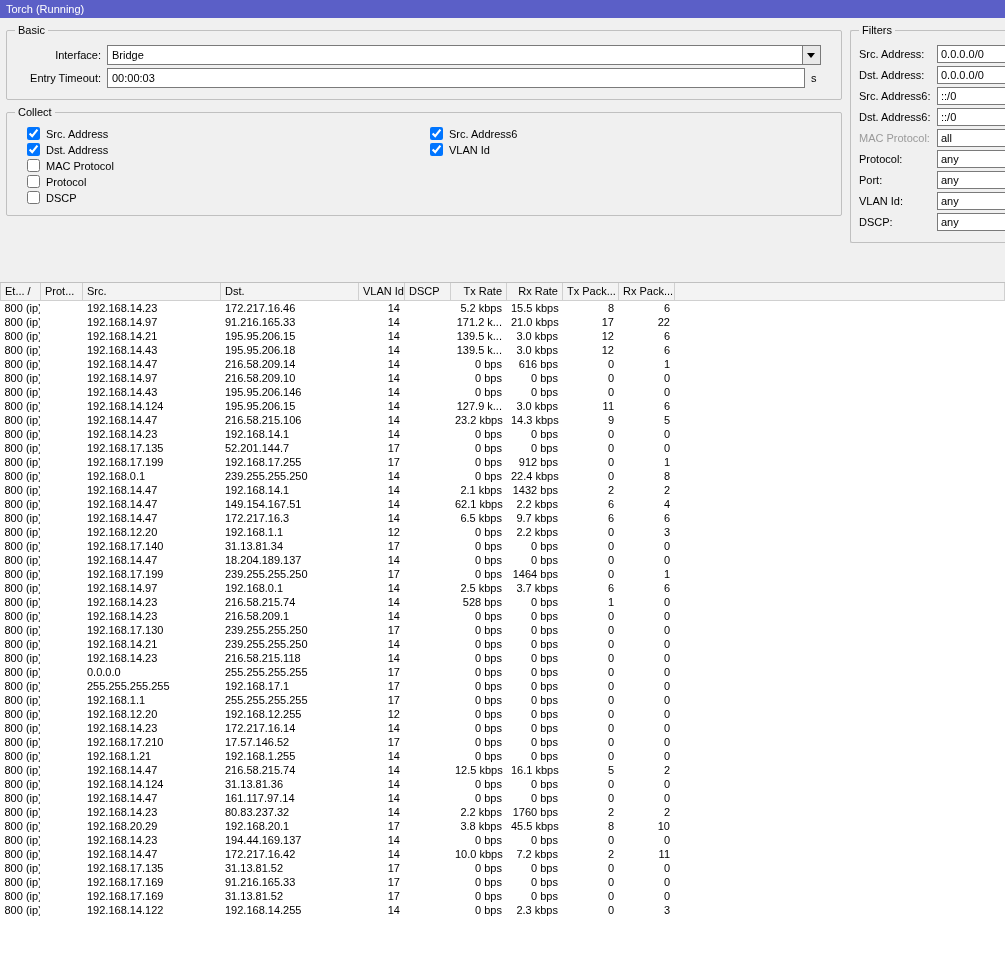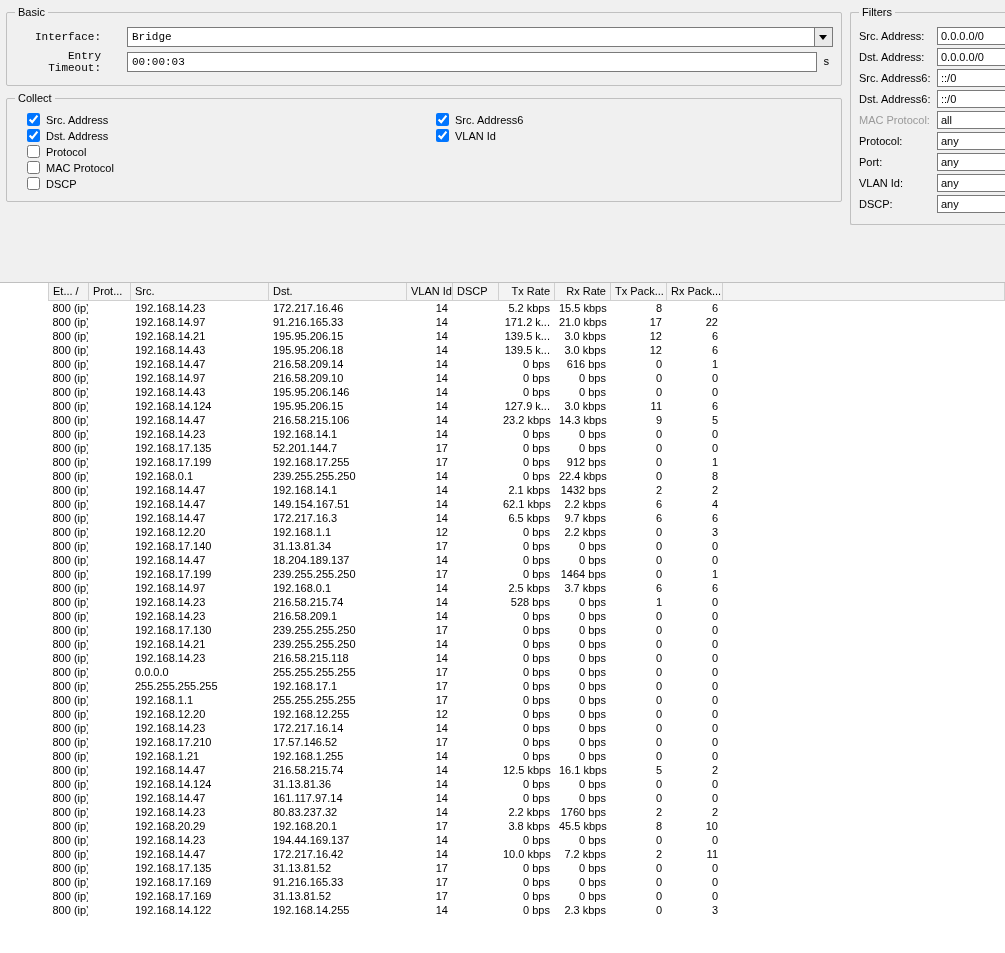--- a/index.html
+++ b/index.html
@@ -3,61 +3,62 @@
 <meta charset="utf-8">
 <style>
   * { box-sizing: border-box; }
   html, body { margin:0; padding:0; font-family: Tahoma, Arial, sans-serif; font-size:11px; color:#000; background:#f0f0f0; }
   .window { width:1005px; height:953px; background:#f0f0f0; position:relative; overflow:hidden; }
   .titlebar { background:#5b5fc7; color:#fff; height:18px; padding:1px 6px; font-size:11px; line-height:16px; }
   .top { display:flex; padding:4px 4px 0 4px; }
   .left-top { flex:0 0 840px; }
   .right-top { flex:1; padding-left:4px; }
 
-  fieldset { border:1px solid #c0c0c0; border-radius:2px; margin:2px 2px 6px 2px; padding:6px 8px 8px 8px; background:#f0f0f0; }
+  fieldset { border:1px solid #c0c0c0; border-radius:2px; margin:2px 2px 6px 2px; padding:6px 20px 8px 8px; background:#f0f0f0; }
   legend { font-size:11px; padding:0 3px; color:#000; }
 
-  .form-row { display:flex; align-items:center; margin:3px 0;font-family:Liberation Mono, monospace; }
+  .form-row { display:flex; align-items:center; margin:3px 0; }
   .form-row label.lbl { flex:0 0 92px; text-align:right; padding-right:6px; }
-  .form-row input[type=text] { flex:1; height:20px; border:1px solid #7a7a7a; background:#fff; padding:1px 4px; font-family:inherit; font-size:11px;margin-left:20px; }
+  .form-row input[type=text] { flex:1; height:20px; border:1px solid #7a7a7a; background:#fff; padding:1px 4px; font-family:inherit; font-size:11px; }
   .form-row .dropdown-btn { width:18px; height:20px; border:1px solid #7a7a7a; background:#e9e9e9; margin-left:0; border-left:none; position:relative; }
   .form-row .dropdown-btn::after { content:""; position:absolute; top:7px; left:4px; border:4px solid transparent; border-top:5px solid #000; }
   .form-row .unit { margin-left:6px; width:10px; }
 
   .collect-cols { display:flex; }
   .collect-col { flex:1; }
   .chk-row { display:flex; align-items:center; margin:3px 12px; }
   .chk-row input[type=checkbox] { margin:0 6px 0 0; width:13px; height:13px; }
 
   .filter-row { display:flex; align-items:center; margin:3px 0; }
   .filter-row label { flex:0 0 78px; text-align:left; padding-right:6px; white-space:nowrap; }
   .filter-row input[type=text] { flex:1; height:18px; border:1px solid #7a7a7a; background:#fff; padding:1px 3px; font-size:11px; }
   .filter-row.disabled label { color:#9a9a9a; }
 
-  .table-container { position:absolute; top:282px; left:0; right:0; bottom:0; overflow:auto; background:#fff; border-top:1px solid #c0c0c0;padding-left:48px; }
+  .table-container { position:absolute; top:282px; left:0; right:0; bottom:0; overflow:auto; background:#fff; border-top:1px solid #c0c0c0; }
   table { border-collapse:collapse; width:100%; table-layout:fixed; font-size:11px; }
   thead th { background:#f3f3f3; border:1px solid #d0d0d0; border-top:none; text-align:left; font-weight:normal; padding:2px 4px; height:17px; white-space:nowrap; overflow:hidden; }
   tbody td { padding:0 4px; height:14px; line-height:14px; white-space:nowrap; overflow:hidden; border-right:1px solid transparent; }
   .num { text-align:right; }
   col.c-et   { width:40px; }
   col.c-prot { width:42px; }
   col.c-src  { width:138px; }
   col.c-dst  { width:138px; }
   col.c-vlan { width:46px; }
   col.c-dscp { width:46px; }
   col.c-txr  { width:56px; }
   col.c-rxr  { width:56px; }
   col.c-txp  { width:56px; }
   col.c-rxp  { width:56px; }
   col.c-rest { }
 </style>
 </head>
 <body>
 <div class="window">
 
+<div class="titlebar">Torch (Running)</div>
 
 <div class="top">
   <div class="left-top">
     <fieldset>
       <legend>Basic</legend>
       <div class="form-row">
         <label class="lbl">Interface:</label>
         <input type="text" value="Bridge" style="">
         <div class="dropdown-btn"></div>
       </div>
@@ -75,25 +76,25 @@
               <div class="chk-row">
                 <input type="checkbox" checked="" style="">
                 <span>Src. Address</span>
               </div>
               <div class="chk-row">
                 <input type="checkbox" checked="" style="">
                 <span>Dst. Address</span>
               </div>
               <div class="chk-row">
                 <input type="checkbox" style="">
-                <span>Protocol</span>
+                <span>MAC Protocol</span>
               </div>
               <div class="chk-row">
                 <input type="checkbox" style="">
-                <span>MAC Protocol</span>
+                <span>Protocol</span>
               </div>
               <div class="chk-row">
                 <input type="checkbox" style="">
                 <span>DSCP</span>
               </div>
             </div>
             <div class="collect-col">
               <div class="chk-row">
                 <input type="checkbox" checked="" style="">
                 <span>Src. Address6</span>

